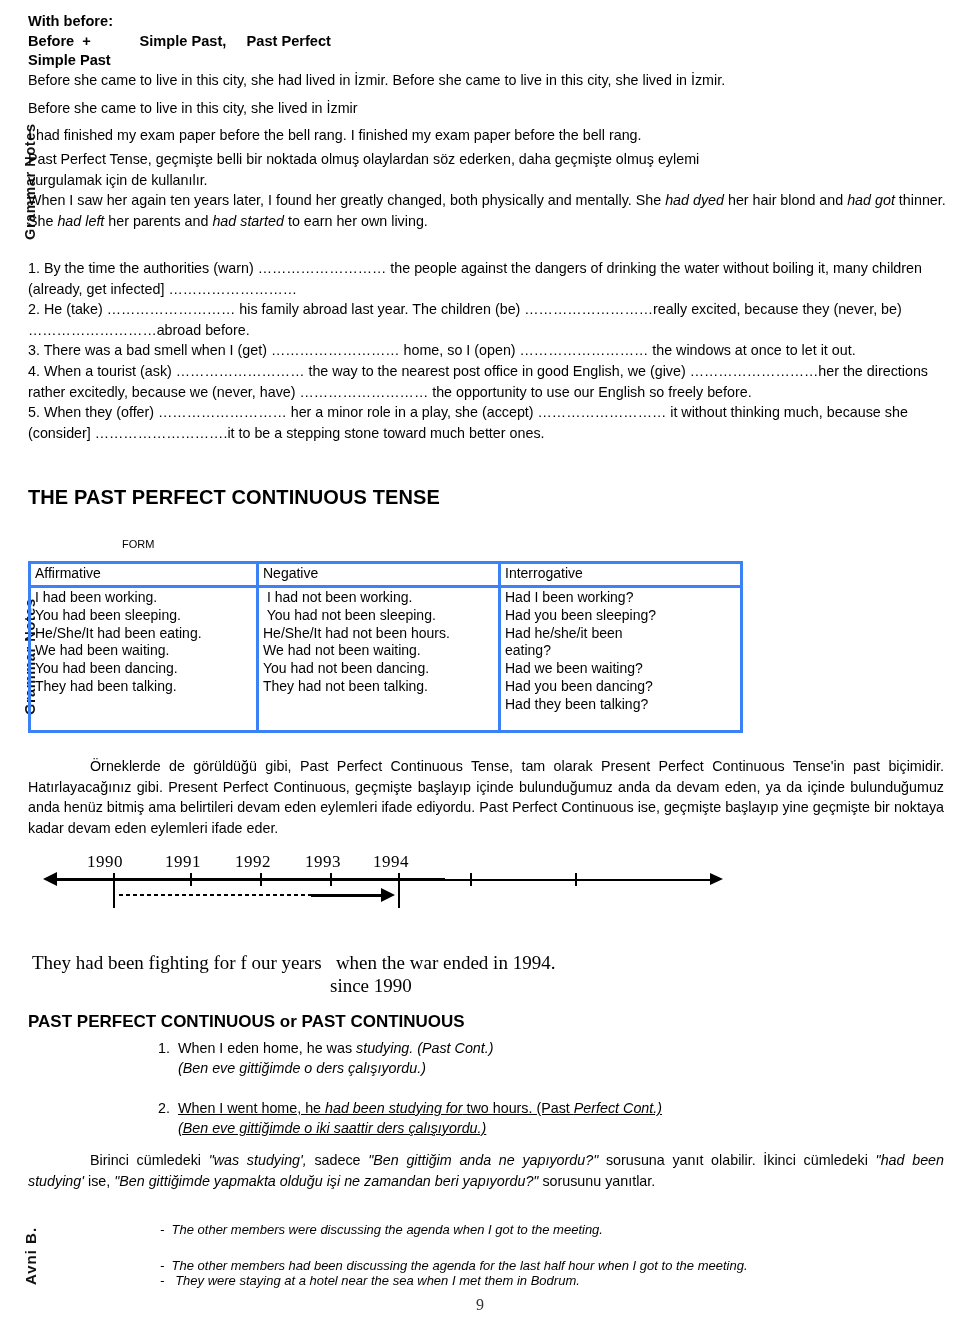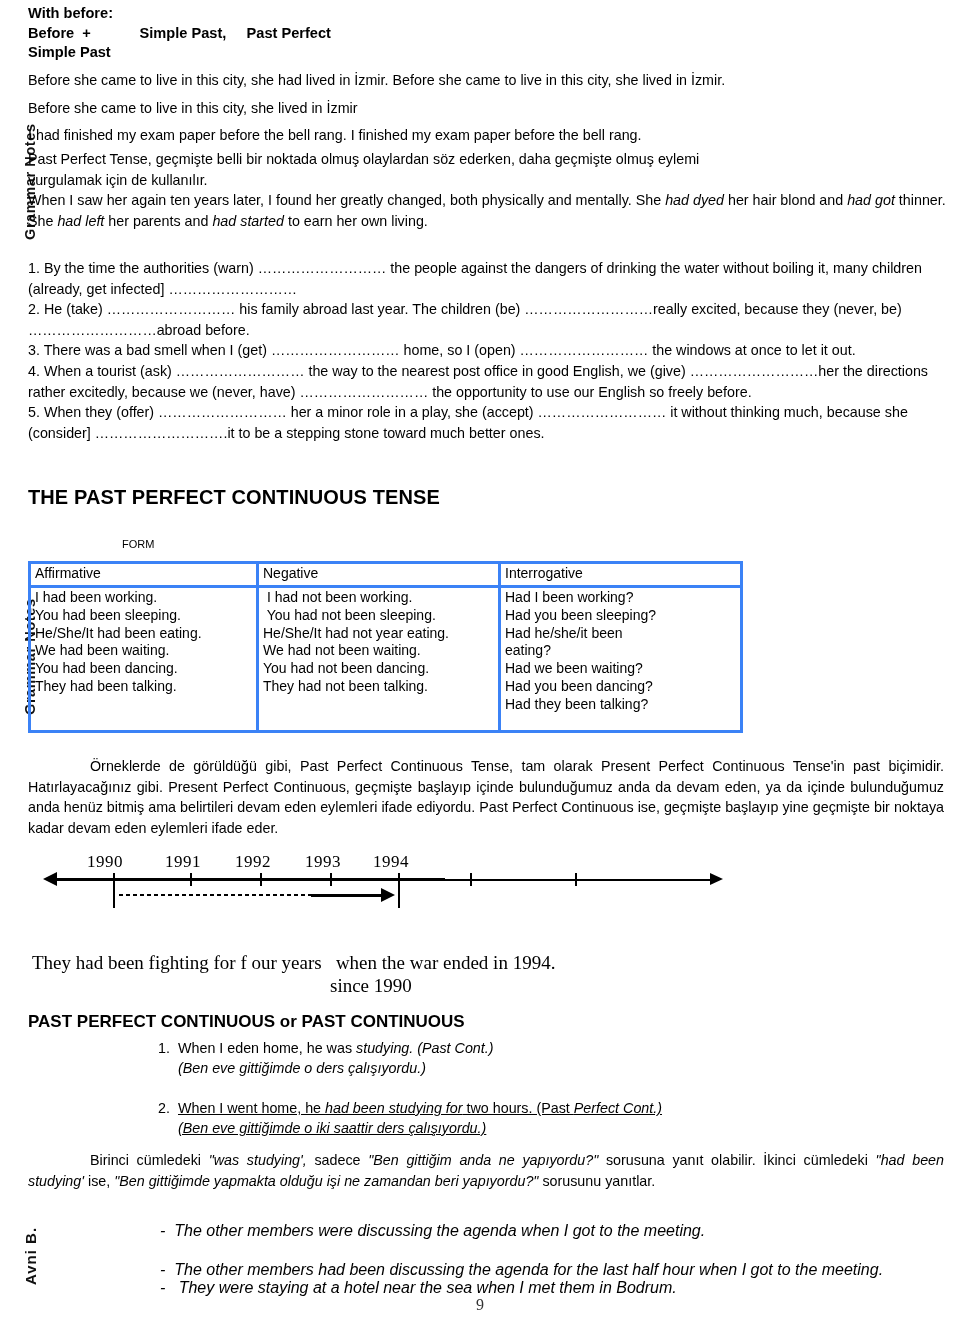--- a/index.html
+++ b/index.html
@@ -202,21 +202,21 @@
 
   
   .ex-block { position: absolute; font-size: 14.3px; line-height: 20px; }
   .ex-num {
     display: inline-block;
     width: 20px;
   }
   .ex-sub { padding-left: 20px; }
 
   
-  .dash-list { position: absolute; font-size: 16px; font-style: italic; }
+  .dash-list { position: absolute; font-size: 13px; font-style: italic; }
   .dash-item { white-space: pre; }
 
   .page-number {
     position: absolute;
     left: 0; top: 1296px;
     width: 960px;
     text-align: center;
     font-family: "Liberation Serif", serif;
     font-size: 16px;
     color: #333;
@@ -224,21 +224,21 @@
 </style>
 </head>
 <body>
 
 <div class="page">
 
   <div class="side-label" id="side-grammar-1">Grammar Notes</div>
   <div class="side-label" id="side-grammar-2">Grammar Notes</div>
   <div class="side-label" id="side-avni">Avni B.</div>
 
-  <div class="col" style="top:4px;">
+  <div class="col" style="top:12px;">
     <div class="hdr-bold">With before:</div>
     <div class="hdr-bold">Before  +            Simple Past,     Past Perfect</div>
     <div class="hdr-bold">Simple Past</div>
   </div>
 
   <div class="col" style="top:63px;">
     <div class="body-line">Before she came to live in this city, she had lived in İzmir. Before she came to live in this city, she lived in İzmir.</div>
     <div class="body-line">Before she came to live in this city, she lived in İzmir</div>
     <div class="body-line">I had finished my exam paper before the bell rang. I finished my exam paper before the bell rang.</div>
   </div>
@@ -276,21 +276,21 @@
         <span class="cellline">I had been working.</span>
         <span class="cellline">You had been sleeping.</span>
         <span class="cellline">He/She/It had been eating.</span>
         <span class="cellline">We had been waiting.</span>
         <span class="cellline">You had been dancing.</span>
         <span class="cellline">They had been talking.</span>
       </td>
       <td class="c2">
         <span class="cellline"> I had not been working.</span>
         <span class="cellline"> You had not been sleeping.</span>
-        <span class="cellline">He/She/It had not year eating.</span>
+        <span class="cellline">He/She/It had not been hours.</span>
         <span class="cellline">We had not been waiting.</span>
         <span class="cellline">You had not been dancing.</span>
         <span class="cellline">They had not been talking.</span>
       </td>
       <td class="c3">
         <span class="cellline">Had I been working?</span>
         <span class="cellline">Had you been sleeping?</span>
         <span class="cellline">Had he/she/it been</span>
         <span class="cellline">eating?</span>
         <span class="cellline">Had we been waiting?</span>

